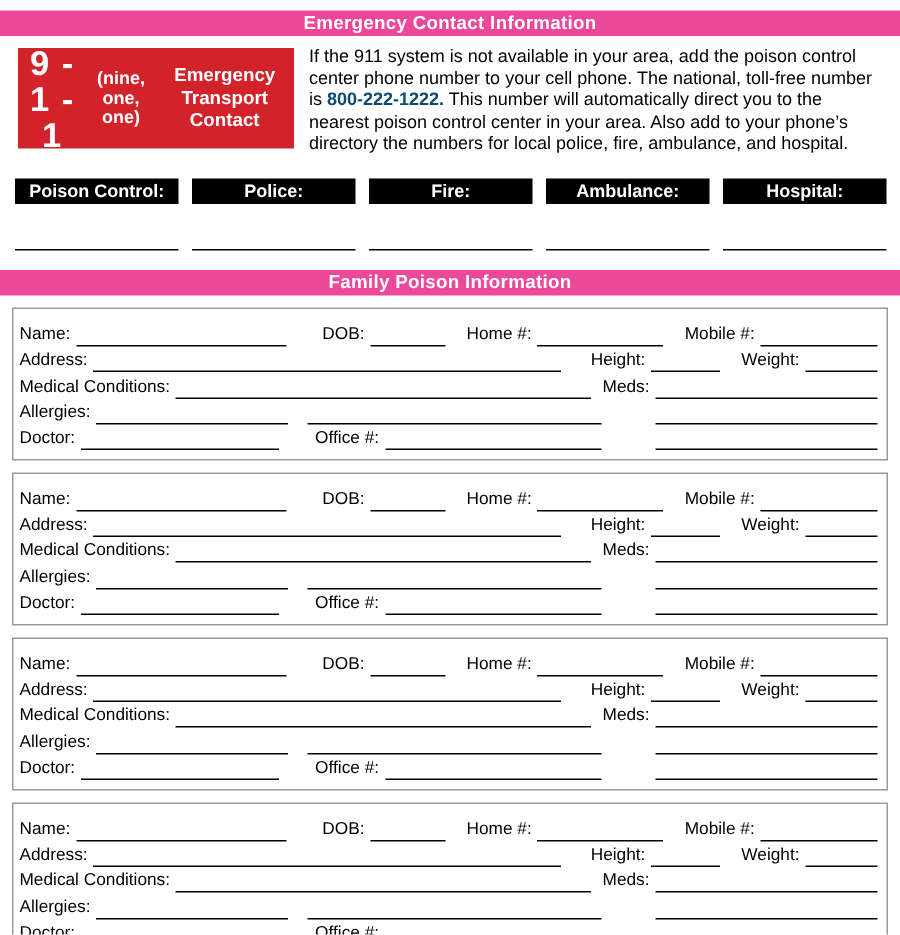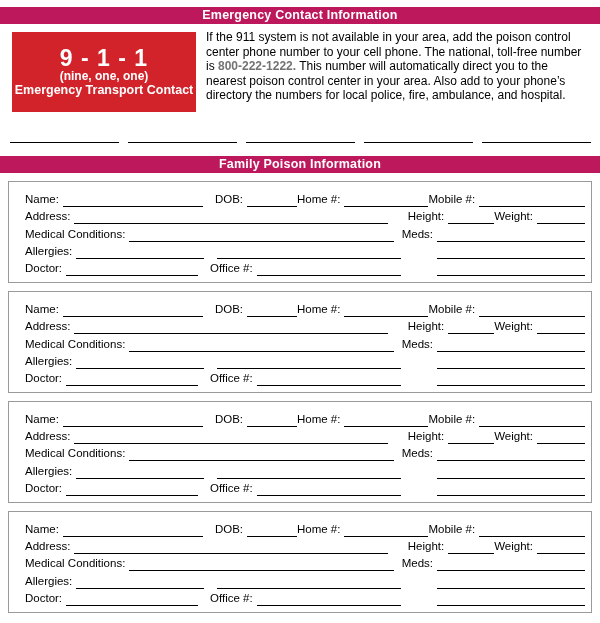--- a/index.html
+++ b/index.html
@@ -7,45 +7,45 @@
     width: 600px;
     height: 623px;
     overflow: hidden;
     background: #ffffff;
     font-family: "Liberation Sans", "DejaVu Sans", sans-serif;
     color: #000;
   }
 
   
   .title-bar {
-    background: #be185d;
+    background: #ec4899;
     color: #fff;
     height: 17px;
     line-height: 17px;
     text-align: center;
     font-weight: bold;
     font-size: 12.5px;
     letter-spacing: 0.2px;
   }
   .title-bar.top { margin-top: 7px; }
   .title-bar.family { margin-top: 13px; }
 
   
   .intro-row {
     display: flex;
     align-items: flex-start;
     margin: 8px 12px 0 12px;
   }
   .red-box {
     width: 184px;
-    height: 80px;
+    height: 67px;
     background: #d2232a;
     color: #fff;
     display: flex;
-    flex-direction: column;
+    flex-direction: row;
     justify-content: center;
     align-items: center;
     text-align: center;
     flex: none;
   }
   .red-box .big {
     font-size: 23px;
     font-weight: bold;
     letter-spacing: 1px;
     line-height: 24px;
@@ -60,21 +60,21 @@
     font-weight: bold;
     line-height: 15px;
   }
   .intro-text {
     margin: -2px 0 0 10px;
     font-size: 12px;
     line-height: 14.6px;
     width: 386px;
   }
   .intro-text .phone {
-    color: #737373;
+    color: #0c4a6e;
     font-weight: bold;
   }
 
   
   .contacts-row {
     display: flex;
     margin: 16px 9px 0 10px;
     gap: 9px;
   }
   .contact-box {
@@ -97,21 +97,21 @@
     width: 109px;
     height: 0;
     border-bottom: 1.5px solid #000;
     flex: none;
   }
 
   
   .blocks { margin: 8px 8px 0 8px; }
   .member-block {
     border: 1px solid #9a9a9a;
-    padding: 8px 6px 6px 16px;
+    padding: 8px 6px 6px 4px;
     margin-bottom: 8px;
     background: #fff;
   }
   .row {
     display: flex;
     align-items: flex-end;
     height: 17.2px;
     font-size: 11.5px;
   }
   .lbl {
@@ -128,43 +128,50 @@
   .w-name      { width: 140px; }
   .w-dob       { width: 50px; }
   .w-home      { width: 84px; }
   .w-height    { width: 46px; }
   .w-weight    { width: 48px; }
   .w-right     { width: 148px; }
   .w-allergies { width: 128px; }
   .w-doctor    { width: 132px; }
   .ml4  { margin-left: 20px; }
   .ml8  { margin-left: 8px; margin-top: 10px; }
-  .ml12 { margin-left: 12px; }
+  .ml12 { margin-left: 24px; }
   .ml13 { margin-left: 13px; }
-  .ml14 { }
+  .ml14 { margin-left: 14px; }
   .ml36 { margin-left: 36px; }
 </style>
 </head>
 <body>
 
 <div class="page">
 
   <div class="title-bar top">
     <span>Emergency Contact Information</span>
   </div>
 
   <div class="intro-row">
     <div class="red-box">
       <div class="big">9 - 1 - 1</div>
       <div class="small">(nine, one, one)</div>
       <div class="sub">Emergency Transport Contact</div>
     </div>
     <p class="intro-text"><span>If the 911 system is not available in your area, add the poison control center phone number to your cell phone. The national, toll-free number is </span><span class="phone">800-222-1222.</span><span> This number will automatically direct you to the nearest poison control center in your area. Also add to your phone’s directory the numbers for local police, fire, ambulance, and hospital.</span></p>
   </div>
 
+  <div class="contacts-row" id="labels-row">
+      <div class="contact-box"><span>Poison Control:</span></div>
+      <div class="contact-box"><span>Police:</span></div>
+      <div class="contact-box"><span>Fire:</span></div>
+      <div class="contact-box"><span>Ambulance:</span></div>
+      <div class="contact-box"><span>Hospital:</span></div>
+    </div>
   <div class="contact-lines-row" id="lines-row">
       <div class="contact-line"></div>
       <div class="contact-line"></div>
       <div class="contact-line"></div>
       <div class="contact-line"></div>
       <div class="contact-line"></div>
     </div>
 
   <div class="title-bar family">
     <span>Family Poison Information</span>

